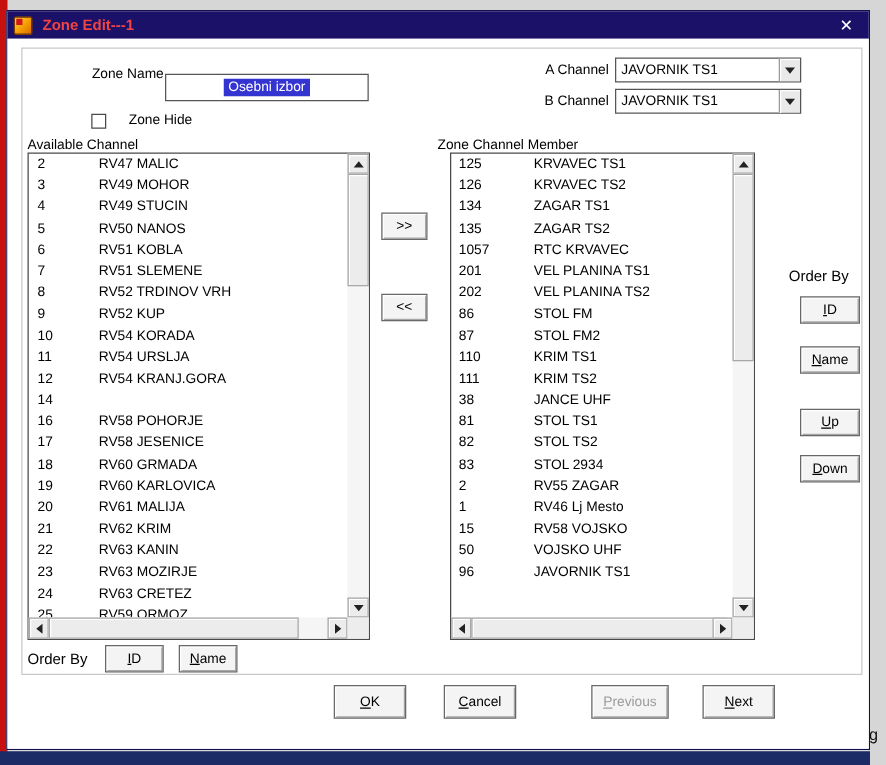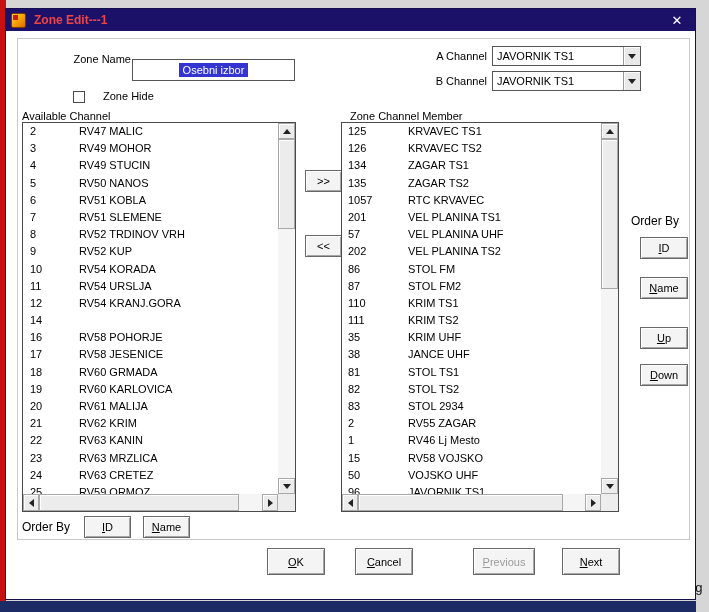--- a/index.html
+++ b/index.html
@@ -65,21 +65,21 @@
   }
   .tri-down { width:0; height:0; border-left:4px solid transparent; border-right:4px solid transparent; border-top:5px solid #222; }
   .tri-up   { width:0; height:0; border-left:4px solid transparent; border-right:4px solid transparent; border-bottom:5px solid #222; }
   .tri-left { width:0; height:0; border-top:4px solid transparent; border-bottom:4px solid transparent; border-right:5px solid #222; }
   .tri-right{ width:0; height:0; border-top:4px solid transparent; border-bottom:4px solid transparent; border-left:5px solid #222; }
 
   .list-label-left { left:16px; top:79px; }
   .list-label-right { left:344px; top:79px; }
   .listbox { position:absolute; border:1px solid #4a4a4a; background:#fff; }
   .listbox.left { left:16px; top:91px; width:274px; height:390px; }
-  .listbox.right { left:335px; top:91px; width:278px; height:390px;text-decoration:underline; }
+  .listbox.right { left:354px; top:91px; width:244px; height:390px;text-decoration:underline; }
   .list-rows { position:absolute; left:0; top:0; right:17px; bottom:17px; overflow:hidden; }
   .lrow { display:flex; height:17.2px; line-height:17.2px; white-space:nowrap; }
   .lid { flex:0 0 56px; padding-left:7px; }
   .listbox.right .lid { flex-basis:66px; padding-left:6px; }
   .lname { flex:1; }
 
   .sb-v { position:absolute; top:0; right:0; width:17px; bottom:17px; background:#f5f5f5; }
   .sb-h { position:absolute; left:0; bottom:0; right:17px; height:17px; background:#f5f5f5; }
   .sb-corner { position:absolute; right:0; bottom:0; width:17px; height:17px; background:#ededed; }
   .sb-btn {
@@ -236,21 +236,21 @@
           <div class="lrow">
             <span class="lid">21</span>
             <span class="lname">RV62 KRIM</span>
           </div>
           <div class="lrow">
             <span class="lid">22</span>
             <span class="lname">RV63 KANIN</span>
           </div>
           <div class="lrow">
             <span class="lid">23</span>
-            <span class="lname">RV63 MRZLICA</span>
+            <span class="lname">RV63 MOZIRJE</span>
           </div>
           <div class="lrow">
             <span class="lid">24</span>
             <span class="lname">RV63 CRETEZ</span>
           </div>
           <div class="lrow">
             <span class="lid">25</span>
             <span class="lname">RV59 ORMOZ</span>
           </div>
         </div>
@@ -299,46 +299,38 @@
           </div>
           <div class="lrow">
             <span class="lid">1057</span>
             <span class="lname">RTC KRVAVEC</span>
           </div>
           <div class="lrow">
             <span class="lid">201</span>
             <span class="lname">VEL PLANINA TS1</span>
           </div>
           <div class="lrow">
-            <span class="lid">57</span>
-            <span class="lname">VEL PLANINA UHF</span>
-          </div>
-          <div class="lrow">
             <span class="lid">202</span>
             <span class="lname">VEL PLANINA TS2</span>
           </div>
           <div class="lrow">
             <span class="lid">86</span>
             <span class="lname">STOL FM</span>
           </div>
           <div class="lrow">
             <span class="lid">87</span>
             <span class="lname">STOL FM2</span>
           </div>
           <div class="lrow">
             <span class="lid">110</span>
             <span class="lname">KRIM TS1</span>
           </div>
           <div class="lrow">
             <span class="lid">111</span>
             <span class="lname">KRIM TS2</span>
-          </div>
-          <div class="lrow">
-            <span class="lid">35</span>
-            <span class="lname">KRIM UHF</span>
           </div>
           <div class="lrow">
             <span class="lid">38</span>
             <span class="lname">JANCE UHF</span>
           </div>
           <div class="lrow">
             <span class="lid">81</span>
             <span class="lname">STOL TS1</span>
           </div>
           <div class="lrow">

